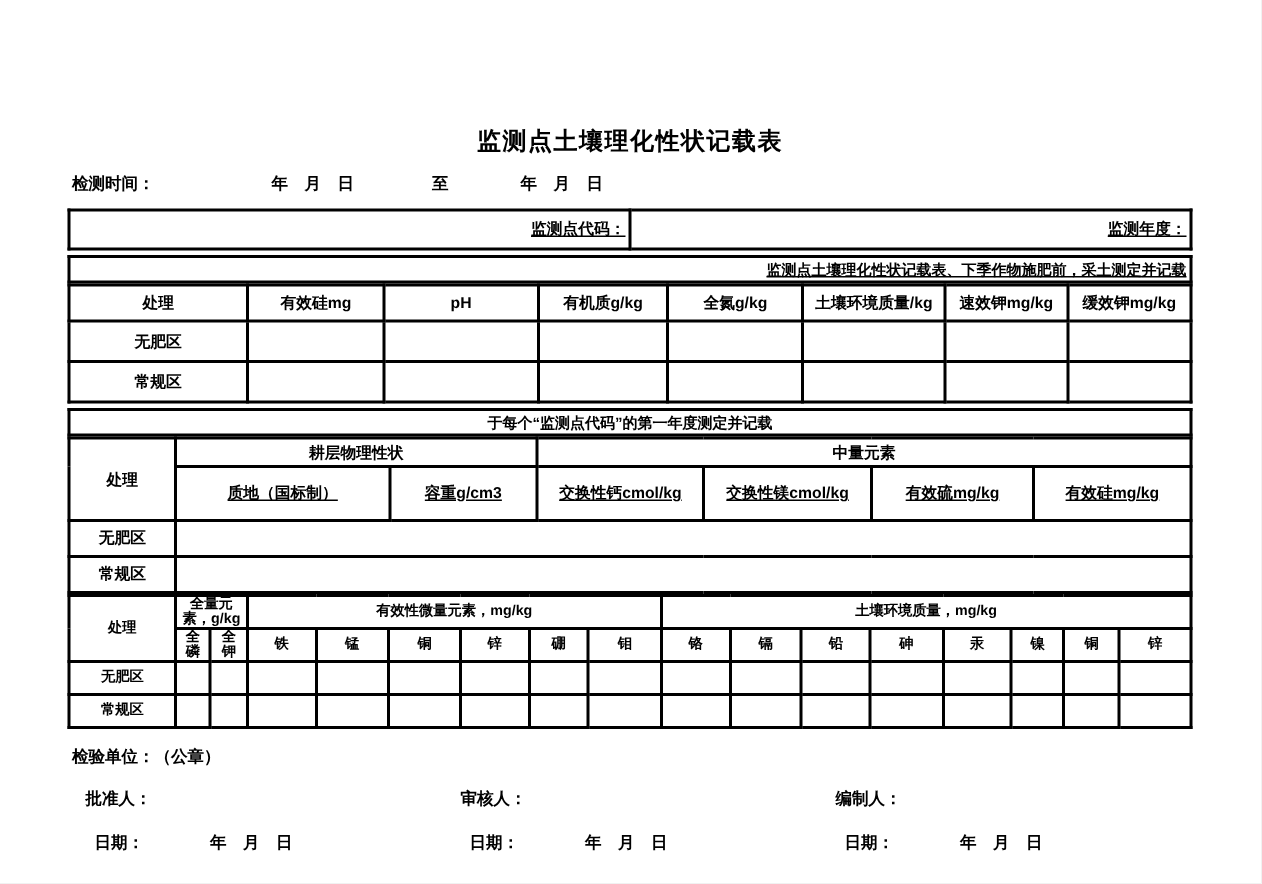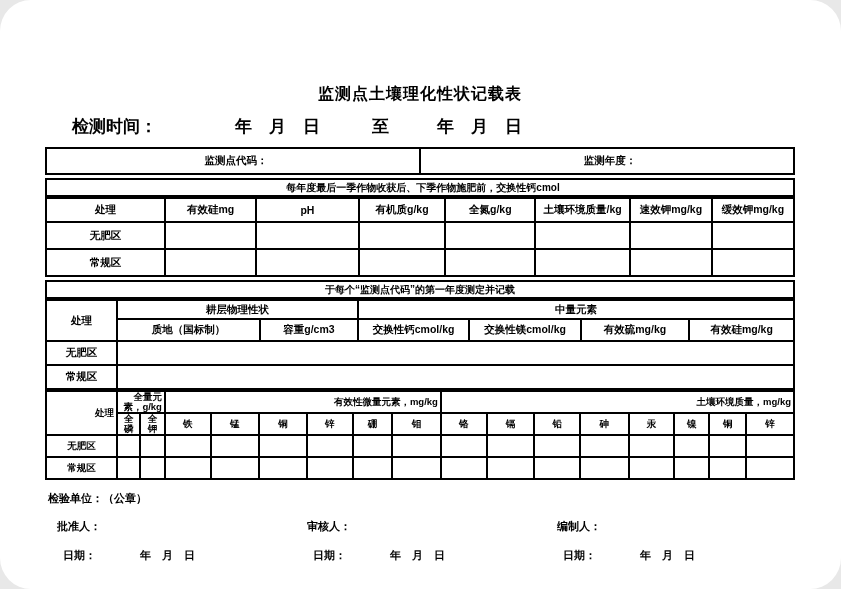--- a/index.html
+++ b/index.html
@@ -1,47 +1,47 @@
 <!DOCTYPE html>
 <html><head>
 <meta charset="utf-8">
 <style>
   * { margin:0; padding:0; box-sizing:border-box; }
   html,body { background:#e8e8e8; }
   .page {
     width:841px; height:589px; background:#ffffff; position:relative;
     font-family:"Liberation Sans","DejaVu Sans",sans-serif;
-    color:#000; overflow:hidden;border-radius:31px;
+    color:#000; overflow:hidden;
   }
   .title {
     padding-top:84px; text-align:center; font-size:16px; font-weight:bold;
     letter-spacing:1px; width:750px; margin-left:45px;
   }
   .time-line {
-    margin:10px 0 0 72px; font-size:17px; font-weight:bold; white-space:nowrap;
+    margin:10px 0 0 48px; font-size:11px; font-weight:bold; white-space:nowrap;
   }
   .time-line .ymd1 { margin-left:78px; }
   .time-line .to   { margin-left:52px; }
   .time-line .ymd2 { margin-left:48px; }
   table { border-collapse:collapse; table-layout:fixed; width:750px; margin-left:45px; }
   td {
     border:2px solid #000; font-size:10.5px; font-weight:bold;
     text-align:center; vertical-align:middle; padding:0 2px; overflow:hidden;
   }
-  td.left { text-align:center; padding-left:8px; }
+  td.left { text-align:right; padding-left:8px;text-decoration:underline; }
   .gap3 { margin-top:3px; }
   .info-table td { height:26px; }
   .note-table td { height:17px; font-size:10px; }
   .t1 td.h { height:24px; }
   .t1 td.d { height:27px; }
   .t2 td.g { height:19px; }
-  .t2 td.h { height:22px; }
+  .t2 td.h { height:36px;text-decoration:underline; }
   .t2 td.d { height:24px; }
   .t3 td   { font-size:9.5px; line-height:10px; }
-  .t3 td.g { height:20px;text-align:right; }
+  .t3 td.g { height:20px; }
   .t3 td.h { height:21px; }
   .t3 td.d { height:22px; }
   .footer { margin-left:45px; width:750px; font-size:11px; font-weight:bold; }
   .unit-line { margin-top:11px; padding-left:3px; }
   .signers { display:flex; margin-top:13px;align-items:center; }
   .signer { width:250px; }
   .signer .role { padding-left:12px; }
   .signer .date-line { margin-top:14px; padding-left:18px; }
   .signer .date-line .ymd { margin-left:44px; }
 </style>
@@ -66,21 +66,21 @@
       <td class="left">监测点代码：</td>
       <td class="left">监测年度：</td>
     </tr>
   </tbody>
     </table>
 
 
   <table class="note-table gap3">
     <tbody>
         <tr>
-          <td class="left">每年度最后一季作物收获后、下季作物施肥前，交换性钙cmol</td>
+          <td class="left">监测点土壤理化性状记载表、下季作物施肥前，采土测定并记载</td>
         </tr>
   </tbody>
     </table>
 
   <table class="t1">
     <colgroup>
       <col style="width:15.9%">
         <col style="width:12.2%">
         <col style="width:13.7%">
         <col style="width:11.6%">

